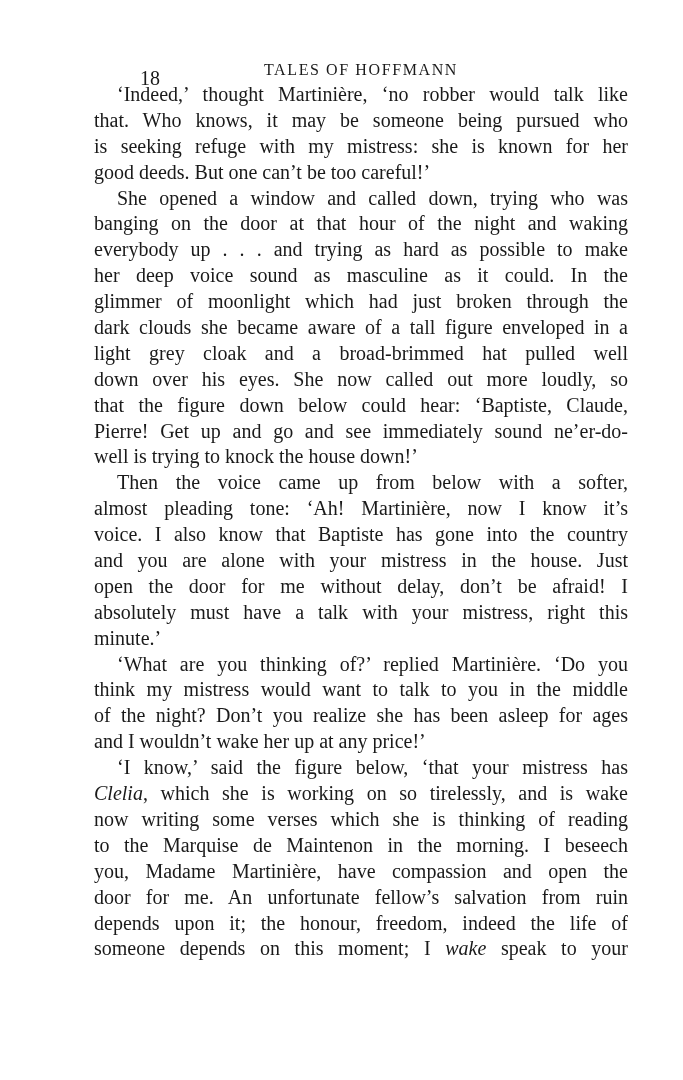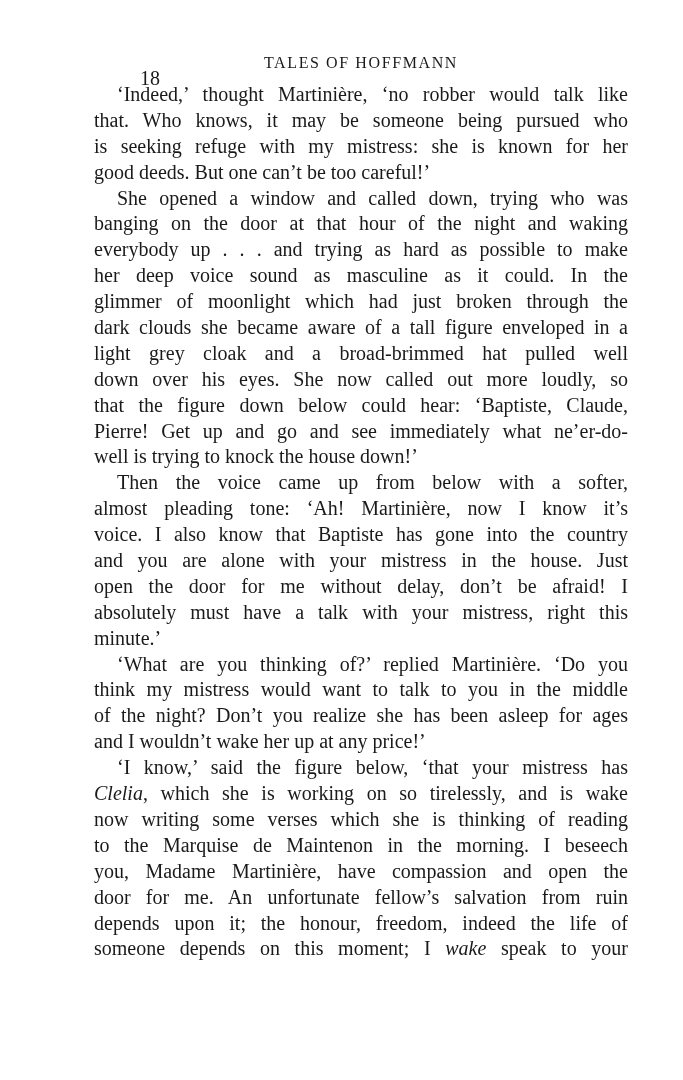--- a/index.html
+++ b/index.html
@@ -30,21 +30,21 @@
       top: 16px;
       font-size: 20px;
       margin-left: 45px;
     }
     .book-title {
       position: absolute;
       left: 0; right: 0;
       text-align: center;
       letter-spacing: 1.6px;
       font-size: 16px;
-      top: 1px;
+      top: 8px;
     }
     .body-text {
       margin-top: 6px;
       font-size: 20px;
       line-height: 25.9px;
       text-align: justify;
     }
     .line {
       display: block;
       white-space: nowrap;
@@ -80,21 +80,21 @@
     <div>
       <span class="line indent">She opened a window and called down, trying who was</span>
       <span class="line">banging on the door at that hour of the night and waking</span>
       <span class="line">everybody up . . . and trying as hard as possible to make</span>
       <span class="line">her deep voice sound as masculine as it could. In the</span>
       <span class="line">glimmer of moonlight which had just broken through the</span>
       <span class="line">dark clouds she became aware of a tall figure enveloped in a</span>
       <span class="line">light grey cloak and a broad-brimmed hat pulled well</span>
       <span class="line">down over his eyes. She now called out more loudly, so</span>
       <span class="line">that the figure down below could hear: ‘Baptiste, Claude,</span>
-      <span class="line">Pierre! Get up and go and see immediately what ne’er-do-</span>
+      <span class="line">Pierre! Get up and go and see immediately sound ne’er-do-</span>
       <span class="line last">well is trying to knock the house down!’</span>
     </div>
 
     <div>
       <span class="line indent">Then the voice came up from below with a softer,</span>
       <span class="line">almost pleading tone: ‘Ah! Martinière, now I know it’s</span>
       <span class="line">voice. I also know that Baptiste has gone into the country</span>
       <span class="line">and you are alone with your mistress in the house. Just</span>
       <span class="line">open the door for me without delay, don’t be afraid! I</span>
       <span class="line">absolutely must have a talk with your mistress, right this</span>

